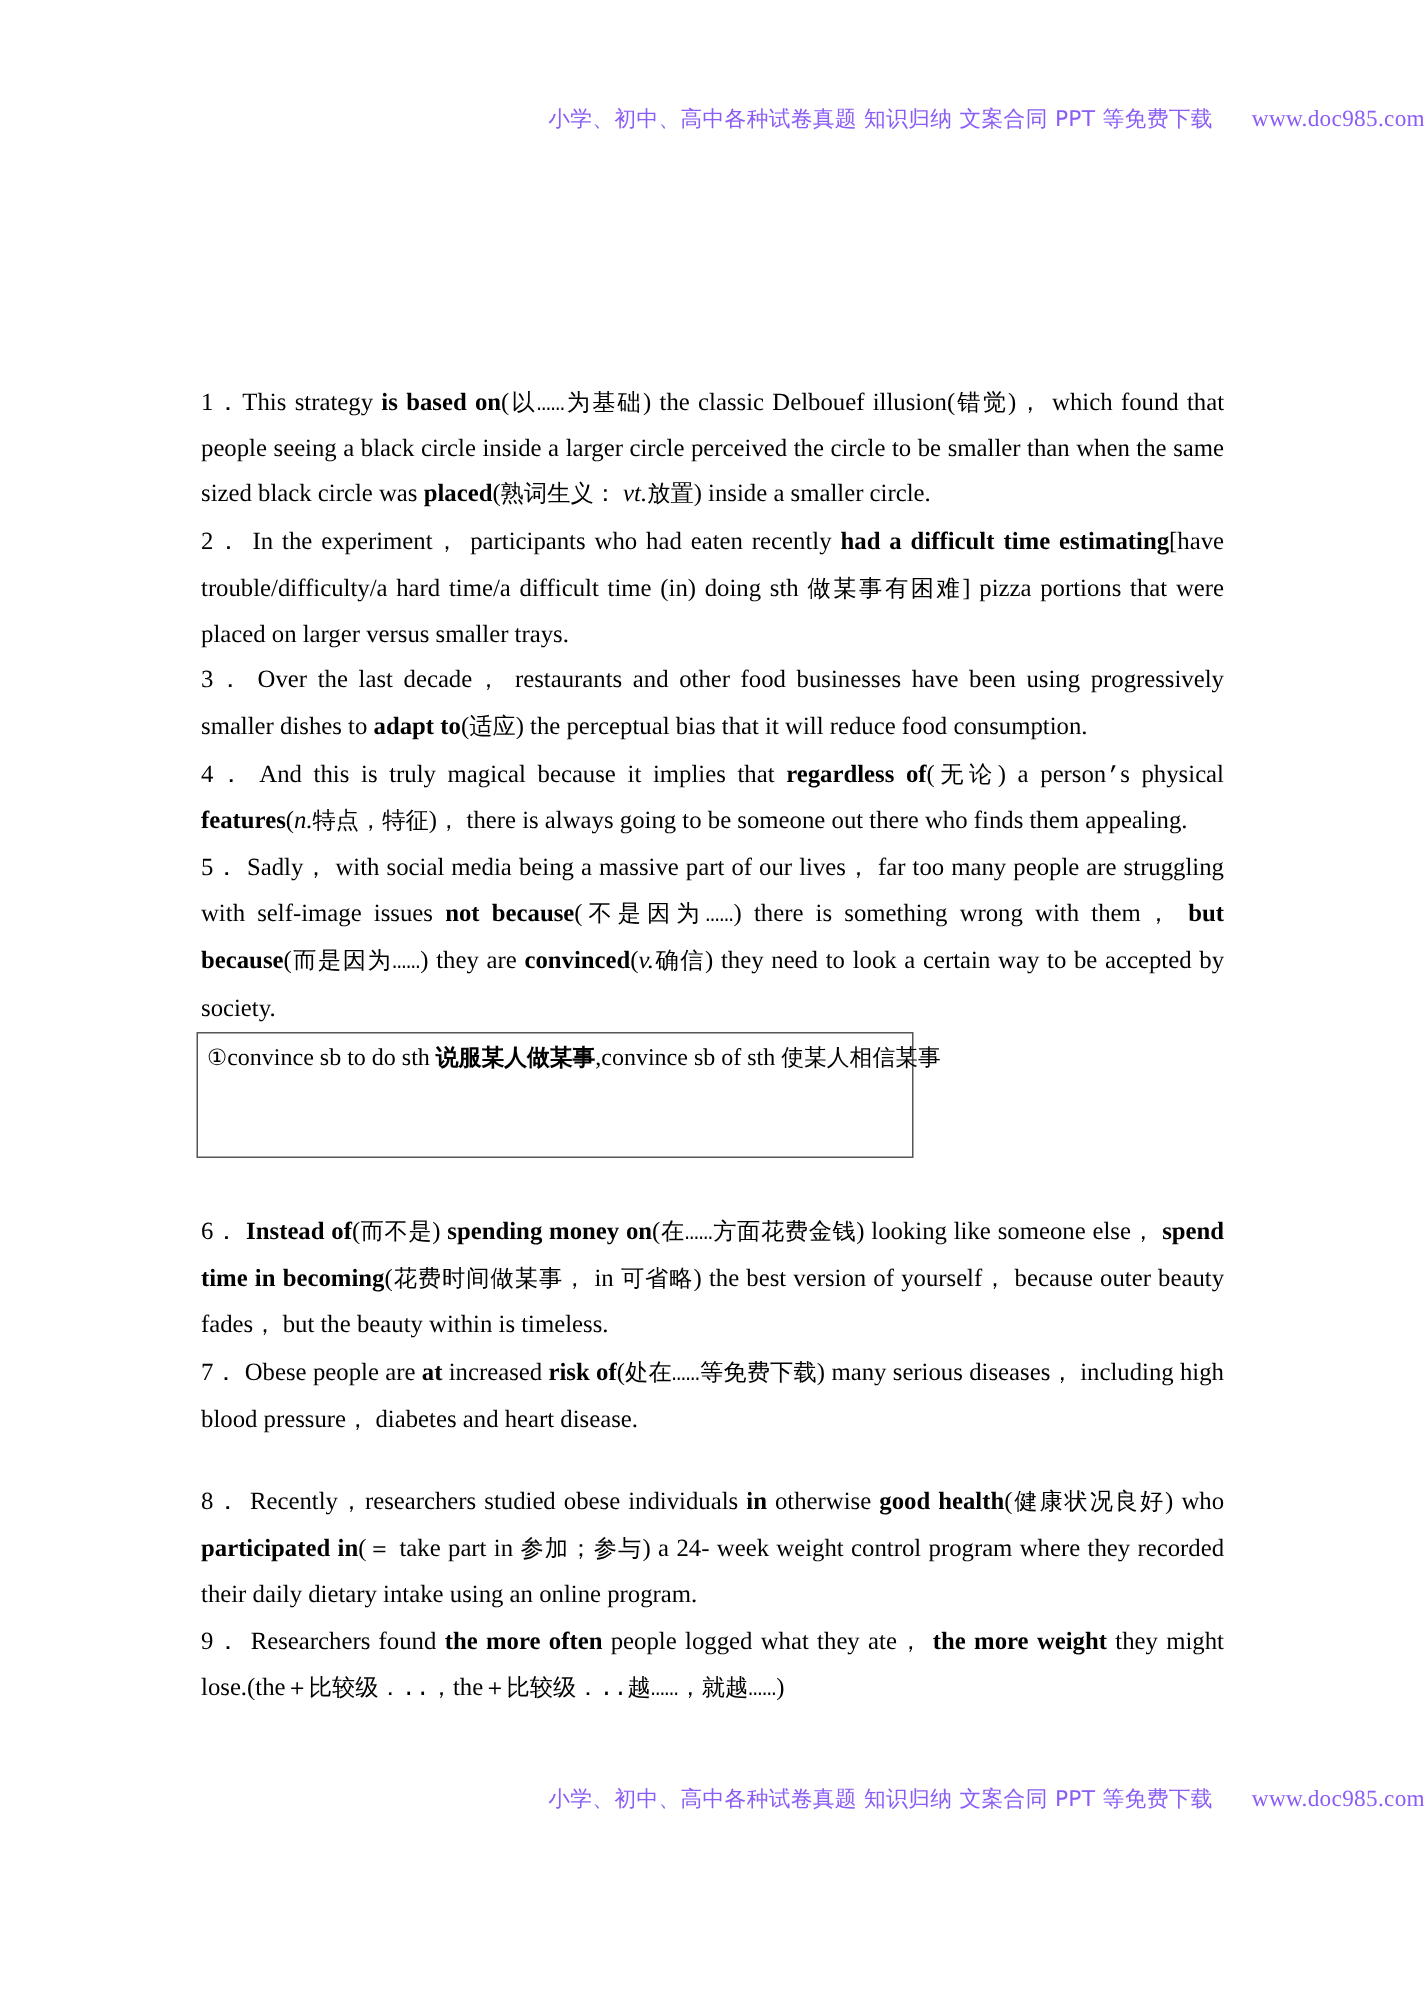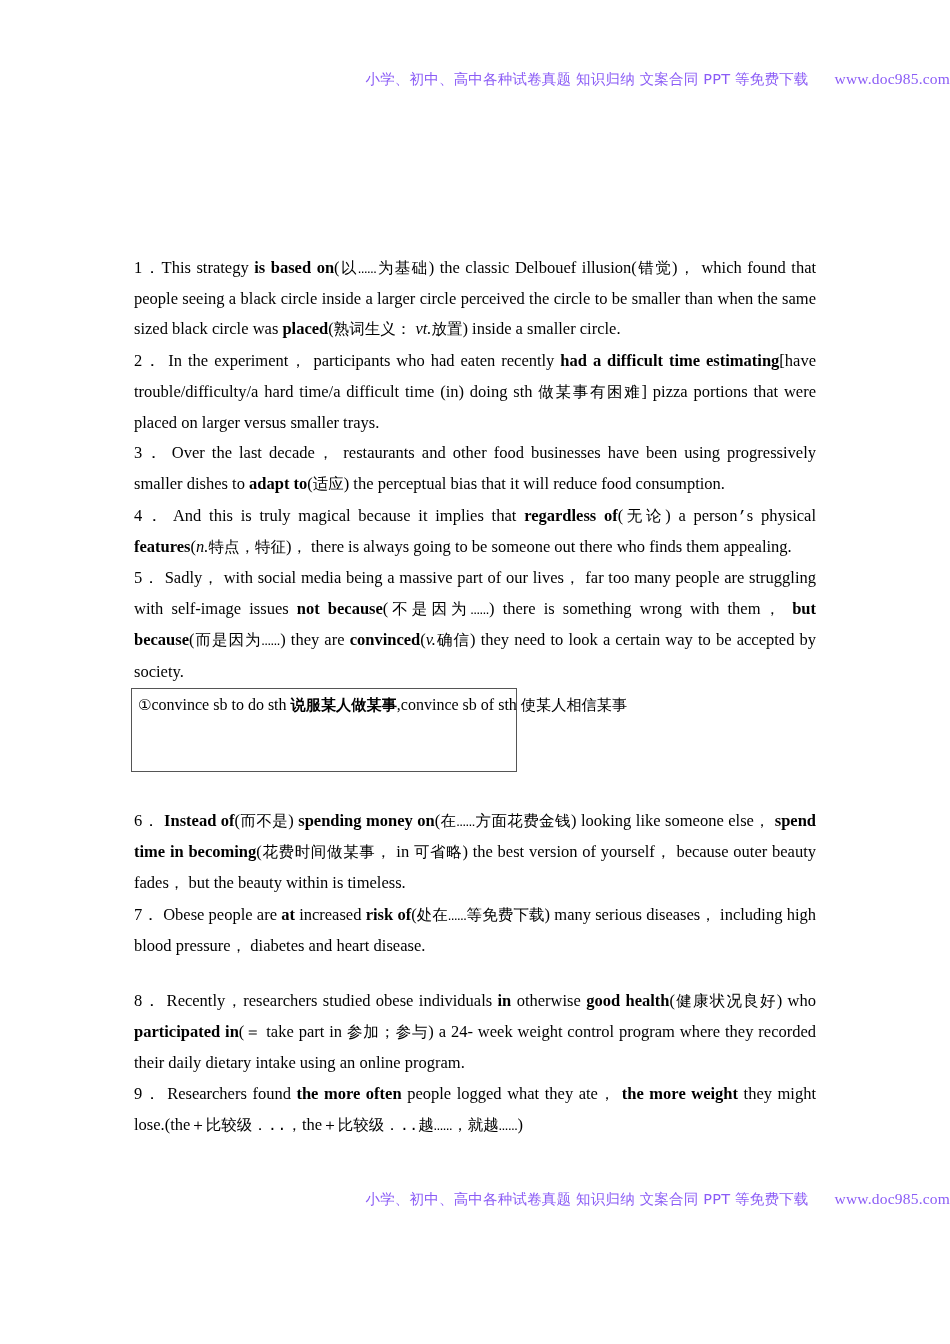--- a/index.html
+++ b/index.html
@@ -79,21 +79,21 @@
   .cn {
     font-family: Liberation Mono, monospace;
     font-size: 15.5px;
   }
 
   
   .note-box {
     position: absolute;
     left: 131px;
     top: 688px;
-    width: 386px;
+    width: 478px;
     height: 84px;
     border: 1px solid #555;
     box-sizing: border-box;
     padding: 3px 12px 0 6px;
     overflow: visible;
   }
   .note-line {
     font-size: 16px;
     line-height: 26.5px;
     white-space: nowrap;

